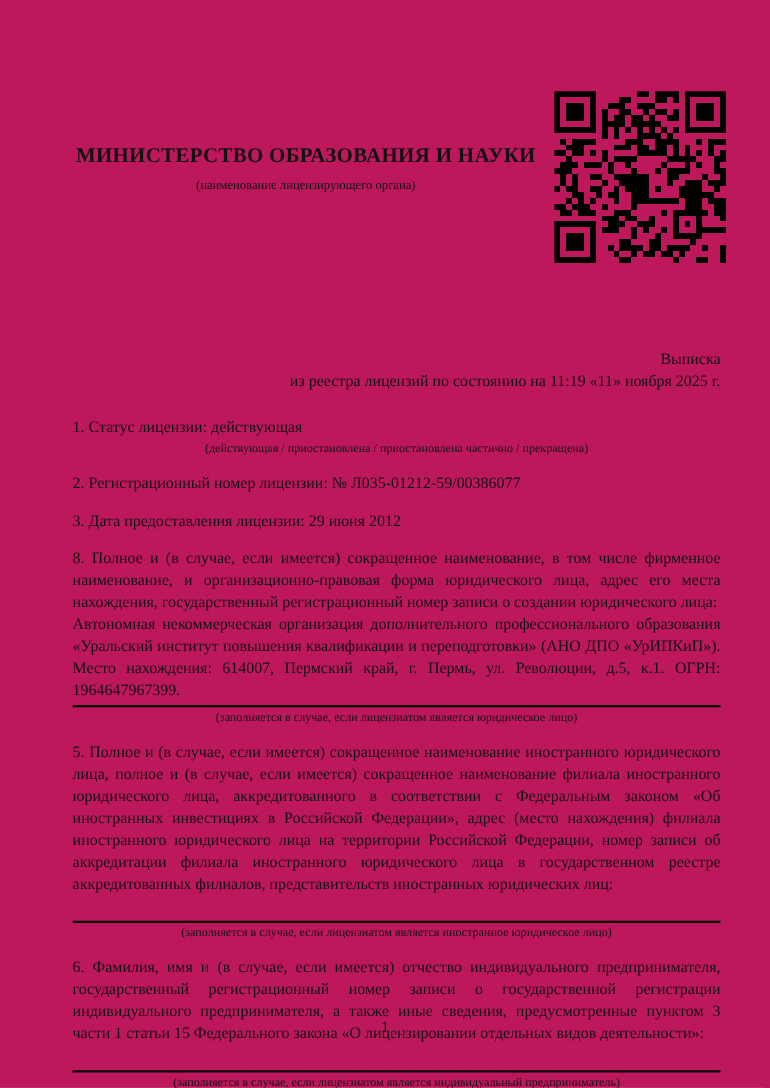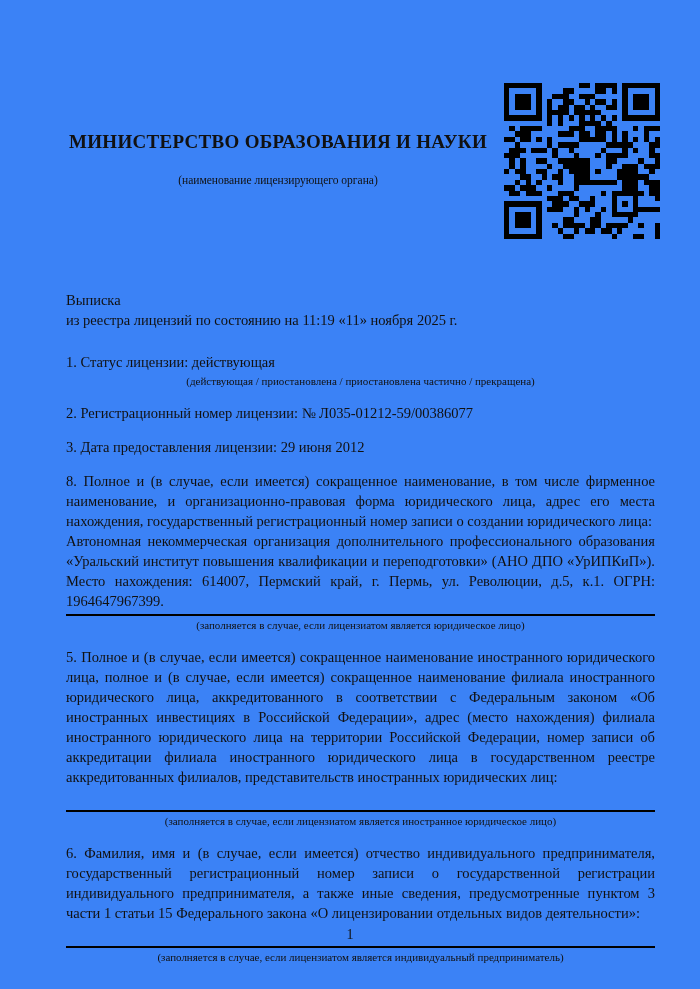--- a/index.html
+++ b/index.html
@@ -4,21 +4,21 @@
 <style>
   html, body {
     margin: 0;
     padding: 0;
     background: #ffffff;
   }
   .page {
     position: relative;
     width: 700px;
     height: 989px;
-    background: #3b82f6;
+    background: #be185d;
     color: #111111;
     font-family: "Liberation Serif", "DejaVu Serif", serif;
     font-size: 14.5px;
     overflow: hidden;
   }
   .content {
     padding: 0 45px 0 66px;
   }
   
   .header {
@@ -33,34 +33,34 @@
     text-align: center;
   }
   .org-name {
     font-weight: bold;
     font-size: 19px;
     line-height: 28px;
     letter-spacing: 0.3px;
   }
   .org-caption {
     font-size: 11.5px;
-    margin-top: 18px;
+    margin-top: 7px;
   }
   .qr {
     position: absolute;
     top: 83px;
     right: 40px;
     width: 156px;
     height: 156px;
   }
   .qr svg { width: 100%; height: 100%; display: block; }
   
   .doc-title {
-    margin-top: 40px;
-    text-align: left;
+    margin-top: 67px;
+    text-align: right;
     line-height: 20px;
   }
   
   .items { margin-top: 22px; }
   .item { margin-top: 14px; }
   .item .body {
     margin: 0;
     text-align: justify;
     line-height: 20px;
   }

